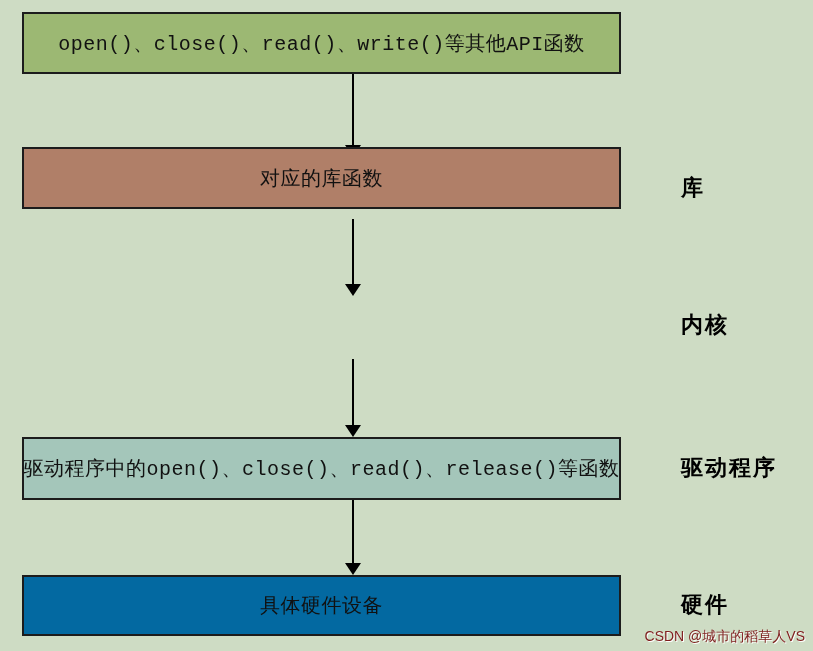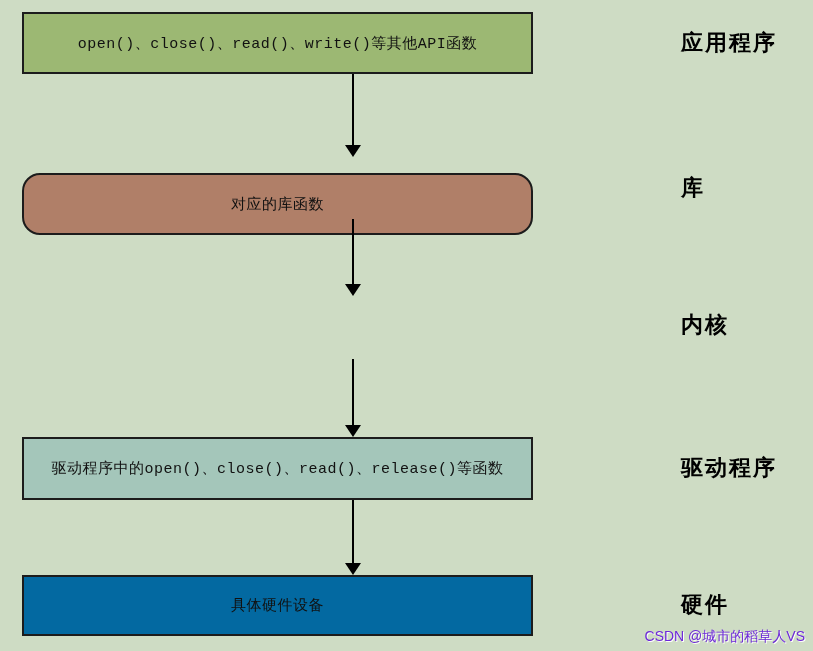--- a/index.html
+++ b/index.html
@@ -11,34 +11,34 @@
     width: 813px;
     height: 651px;
     background: #cedcc4;
     overflow: hidden;
   }
 
   
   .box {
     position: absolute;
     left: 22px;
-    width: 511px;
+    width: 599px;
     height: 62px;
     border: 2px solid #1c1c1c;
     display: flex;
     align-items: center;
     justify-content: center;
     font-family: "Liberation Mono", "DejaVu Sans Mono", monospace;
-    font-size: 15px;
+    font-size: 20px;
     color: #111;
     letter-spacing: 0.5px;
     white-space: nowrap;
   }
   .box-1 { top: 12px; }
-  .box-2 { top: 173px; border-radius: 18px; }
+  .box-2 { top: 147px; }
   .box-3 { top: 296px; height: 63px; }
   .box-4 { top: 437px; height: 63px; text-align: right; }
   .box-5 { top: 575px; height: 61px; }
 
   
   .layer-label {
     position: absolute;
     left: 681px;
     height: 28px;
     line-height: 28px;
@@ -76,32 +76,31 @@
   .arrow-3 { top: 359px; height: 78px; }
   .arrow-4 { top: 500px; height: 75px; }
 
   
   .watermark {
     position: absolute;
     right: 8px;
     bottom: 5px;
     font-family: "Liberation Sans", sans-serif;
     font-size: 14px;
-    color: #6d28d9;
+    color: #7f1d1d;
     text-shadow: 1px 1px 0 rgba(255,255,255,0.95);
     white-space: nowrap;
   }
 </style>
 </head>
 <body>
 
 <div class="stage">
 
   <div class="box box-1" style="background-color: rgb(156, 184, 115);">open()、close()、read()、write()等其他API函数</div>
-  <div class="layer-label lbl-1">应用程序</div>
 
   <div class="arrow arrow-1">
     <div class="shaft"></div>
     <div class="head"></div>
   </div>
 
   <div class="box box-2" style="background-color: rgb(176, 127, 104);">对应的库函数</div>
   <div class="layer-label lbl-2">库</div>
 
   <div class="arrow arrow-2">

